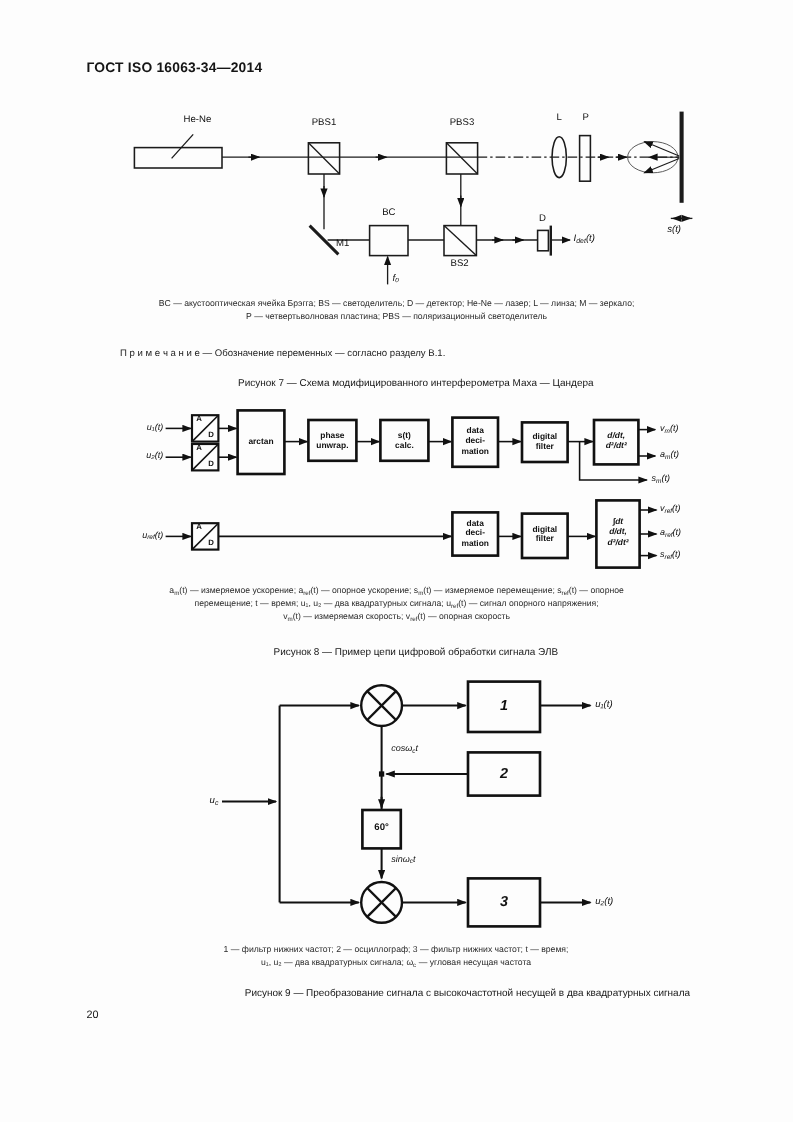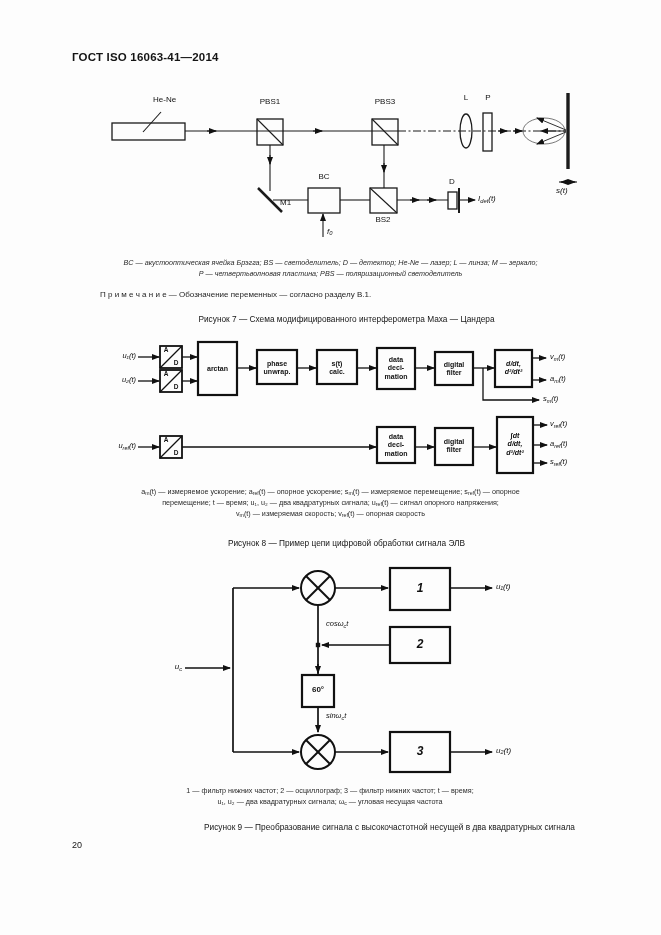--- a/index.html
+++ b/index.html
@@ -20,21 +20,21 @@
   .legend{position:absolute;font-size:7.2px;line-height:1.5;text-align:center;color:#2a2a2a;}
   .note{position:absolute;font-size:8px;color:#1d1d1d;}
   .caption{position:absolute;left:16px;width:661px;text-align:center;font-size:8.3px;color:#161616;}
   .pagenum{font-size:9px;}
   sub{font-size:0.72em;vertical-align:-0.28em;line-height:0;}
   .num{font-size:12px;font-weight:600;font-style:italic;}
 </style>
 </head>
 <body>
 
-<div class="abs hdr" style="left:72px;top:51px;">ГОСТ ISO 16063-41—2014</div>
+<div class="abs hdr" style="left:72px;top:51px;">ГОСТ ISO 16063-34—2014</div>
 
 <div class="fig" style="left:85px;top:85px;width:520px;height:170px;">
   <svg width="520" height="170" viewBox="0 0 520 170">
     <defs>
       <marker id="m7" viewBox="0 0 8 8" refX="7" refY="3" markerWidth="8" markerHeight="8" markerUnits="userSpaceOnUse" orient="auto">
         <path d="M0 0L8 3L0 6Z" fill="#111"></path>
       </marker>
     </defs>
     <g stroke="#1b1b1b" stroke-width="1.1" fill="none">
 
@@ -97,21 +97,21 @@
   <div class="lbl ctr" style="left:397px;top:9px;width:12px;">P</div>
   <div class="lbl ctr" style="left:227px;top:88px;width:24px;">BC</div>
   <div class="lbl" style="left:155px;top:114px;padding-left:40px;">M1</div>
   <div class="lbl ctr" style="left:283px;top:131px;width:30px;">BS2</div>
   <div class="lbl ctr" style="left:360px;top:93px;width:14px;">D</div>
   <div class="lbl var" style="left:242px;top:143px;text-align:center;">f₀</div>
   <div class="lbl var" style="left:393px;top:110px;">I<sub>det</sub>(t)</div>
   <div class="lbl var" style="left:471px;top:102px;">s(t)</div>
 </div>
 
-<div class="legend" style="left:58px;top:258px;width:545px;font-style:italic;">BC — акустооптическая ячейка Брэгга; BS — светоделитель; D — детектор; He-Ne — лазер; L — линза; М — зеркало;<br>Р — четвертьволновая пластина; PBS — поляризационный светоделитель</div>
+<div class="legend" style="left:58px;top:248px;width:545px;">BC — акустооптическая ячейка Брэгга; BS — светоделитель; D — детектор; He-Ne — лазер; L — линза; М — зеркало;<br>Р — четвертьволновая пластина; PBS — поляризационный светоделитель</div>
 <div class="note" style="left:100px;top:290px;text-align:right;">П р и м е ч а н и е — Обозначение переменных — согласно разделу В.1.</div>
 <div class="caption" style="top:314px;">Рисунок 7 — Схема модифицированного интерферометра Маха — Цандера</div>
 
 <div class="fig" style="left:90px;top:335px;width:515px;height:150px;">
   <svg width="515" height="150" viewBox="0 0 515 150">
     <defs>
       <marker id="m8" viewBox="0 0 8 8" refX="7" refY="3" markerWidth="8" markerHeight="8" markerUnits="userSpaceOnUse" orient="auto">
         <path d="M0 0L8 3L0 6Z" fill="#111"></path>
       </marker>
     </defs>

